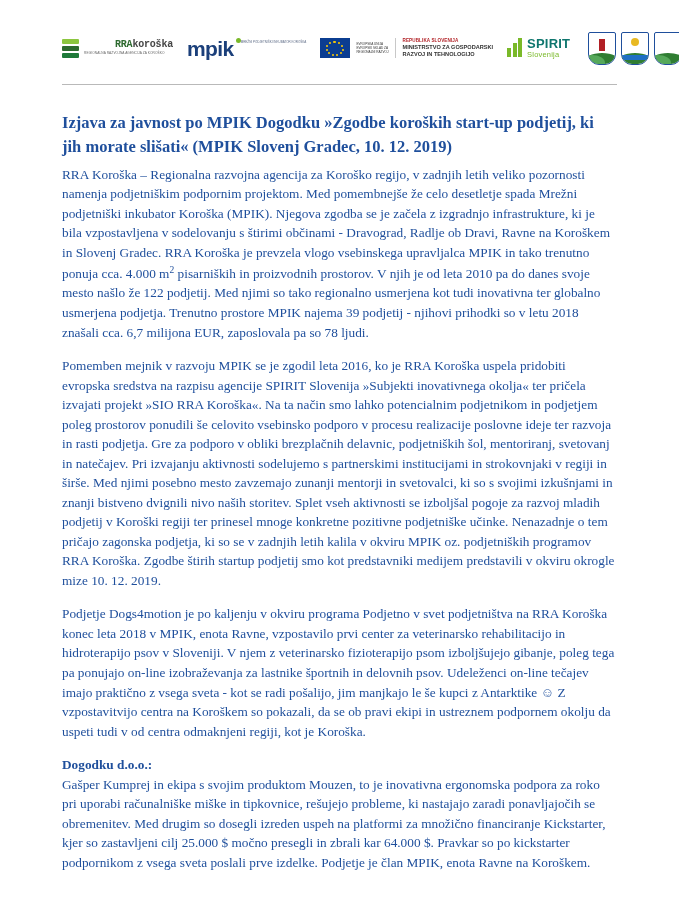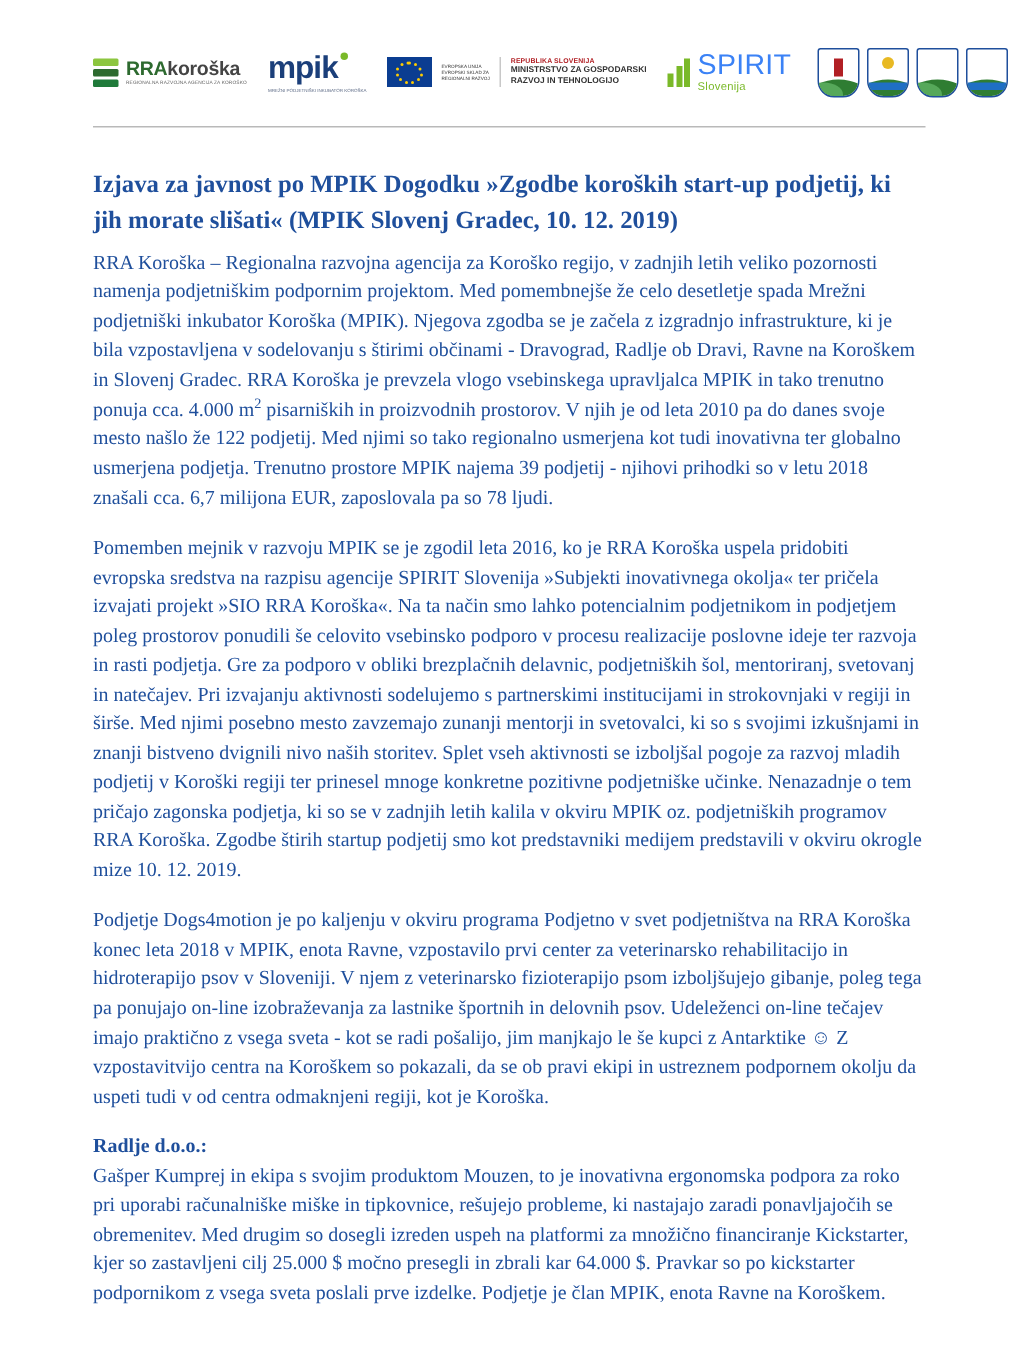--- a/index.html
+++ b/index.html
@@ -42,38 +42,39 @@
   .rra-mark {
     display: flex;
     flex-direction: column;
     gap: 2px;
   }
   .rra-mark .bar {
     width: 17px; height: 5px; border-radius: 1px;
   }
   .rra-text { line-height: 1; }
   .rra-title {
-    font-family: Liberation Sans, sans-serif;
-    font-size: 13px;
+    font-family: Liberation Mono, monospace;
+    font-size: 10px;
     font-weight: bold;
     letter-spacing: -0.2px;
+    margin-left: 31px;
   }
   .rra-title .dark { color: #2d6a2f; }
   .rra-title .grey { color: #444; }
   .rra-sub {
     font-family: "Liberation Sans", sans-serif;
     font-size: 3.2px;
     color: #666;
     letter-spacing: 0.1px;
     margin-top: 2px;
     white-space: nowrap;
   }
 
   
-  .logo-mpik { flex-direction: column; align-items: flex-start; }
+  .logo-mpik { align-items: flex-start; }
   .mpik-row { display: flex; align-items: baseline; }
   .mpik-word {
     font-family: "Liberation Sans", sans-serif;
     font-size: 21px;
     font-weight: bold;
     color: #1b3f7a;
     letter-spacing: -0.6px;
     line-height: 1;
   }
   .mpik-dot {
@@ -113,21 +114,21 @@
   .ministry .m2 { font-size: 5.6px; color: #333; font-weight: bold; }
   .ministry .m3 { font-size: 5.6px; color: #333; font-weight: bold; }
 
   
   .logo-spirit { gap: 5px; }
   .spirit-mark { display: flex; align-items: flex-end; gap: 1.5px; }
   .spirit-mark i { display: block; width: 4px; background: #7ab929; }
   .spirit-text { line-height: 1.05; }
   .spirit-name {
     font-family: "Liberation Sans", sans-serif;
-    font-size: 19px; font-weight: normal; color: #3b82f6; letter-spacing: .2px;
+    font-size: 13px; font-weight: bold; color: #0f766e; letter-spacing: .2px;
   }
   .spirit-sub {
     font-family: "Liberation Sans", sans-serif;
     font-size: 7.5px; color: #7ab929; letter-spacing: .2px;
   }
 
   
   .crests { display: flex; gap: 5px; margin-left: 4px; }
   .crest {
     width: 26px; height: 31px;
@@ -283,16 +284,16 @@
   <div class="divider"></div>
 
   <h1 class="doc-title">Izjava za javnost po MPIK Dogodku »Zgodbe koroških start-up podjetij, ki jih morate slišati« (MPIK Slovenj Gradec, 10. 12. 2019)</h1>
 
   <p class="body"><span>RRA Koroška – Regionalna razvojna agencija za Koroško regijo, v zadnjih letih veliko pozornosti namenja podjetniškim podpornim projektom. Med pomembnejše že celo desetletje spada Mrežni podjetniški inkubator Koroška (MPIK). Njegova zgodba se je začela z izgradnjo infrastrukture, ki je bila vzpostavljena v sodelovanju s štirimi občinami - Dravograd, Radlje ob Dravi, Ravne na Koroškem in Slovenj Gradec. RRA Koroška je prevzela vlogo vsebinskega upravljalca MPIK in tako trenutno ponuja cca. 4.000 m</span><sup>2</sup><span> pisarniških in proizvodnih prostorov. V njih je od leta 2010 pa do danes svoje mesto našlo že 122 podjetij. Med njimi so tako regionalno usmerjena kot tudi inovativna ter globalno usmerjena podjetja. Trenutno prostore MPIK najema 39 podjetij - njihovi prihodki so v letu 2018 znašali cca. 6,7 milijona EUR, zaposlovala pa so 78 ljudi.</span></p>
 
   <p class="body">Pomemben mejnik v razvoju MPIK se je zgodil leta 2016, ko je RRA Koroška uspela pridobiti evropska sredstva na razpisu agencije SPIRIT Slovenija »Subjekti inovativnega okolja« ter pričela izvajati projekt »SIO RRA Koroška«. Na ta način smo lahko potencialnim podjetnikom in podjetjem poleg prostorov ponudili še celovito vsebinsko podporo v procesu realizacije poslovne ideje ter razvoja in rasti podjetja. Gre za podporo v obliki brezplačnih delavnic, podjetniških šol, mentoriranj, svetovanj in natečajev. Pri izvajanju aktivnosti sodelujemo s partnerskimi institucijami in strokovnjaki v regiji in širše. Med njimi posebno mesto zavzemajo zunanji mentorji in svetovalci, ki so s svojimi izkušnjami in znanji bistveno dvignili  nivo naših storitev. Splet vseh aktivnosti se izboljšal pogoje za razvoj mladih podjetij v Koroški regiji ter prinesel mnoge konkretne pozitivne podjetniške učinke. Nenazadnje o tem pričajo zagonska podjetja, ki so se v zadnjih letih kalila v okviru MPIK oz. podjetniških programov RRA Koroška. Zgodbe štirih startup podjetij smo kot predstavniki medijem predstavili v okviru okrogle mize 10. 12. 2019.</p>
 
   <p class="body">Podjetje Dogs4motion je po kaljenju v okviru programa Podjetno v svet podjetništva na RRA Koroška konec leta 2018 v MPIK, enota Ravne, vzpostavilo prvi center za veterinarsko rehabilitacijo in hidroterapijo psov v Sloveniji. V njem z veterinarsko fizioterapijo psom izboljšujejo gibanje, poleg tega pa ponujajo on-line izobraževanja za lastnike športnih in delovnih psov. Udeleženci on-line tečajev imajo praktično z vsega sveta - kot se radi pošalijo, jim manjkajo le še kupci z Antarktike ☺ Z vzpostavitvijo centra na Koroškem so pokazali, da se ob pravi ekipi in ustreznem podpornem okolju da uspeti tudi v od centra odmaknjeni regiji, kot je Koroška.</p>
 
-  <p class="sub-head">Radlje d.o.o.:</p>
+  <p class="sub-head">Dogodku d.o.o.:</p>
   <p class="body">Gašper Kumprej in ekipa s svojim produktom Mouzen, to je inovativna ergonomska podpora za roko pri uporabi računalniške miške in tipkovnice, rešujejo probleme, ki nastajajo zaradi ponavljajočih se obremenitev. Med drugim so dosegli izreden uspeh na platformi za množično financiranje Kickstarter, kjer so zastavljeni cilj 25.000 $ močno presegli in zbrali kar 64.000 $. Pravkar so po kickstarter podpornikom z vsega sveta poslali prve izdelke. Podjetje je član MPIK, enota Ravne na Koroškem.</p>
 
 </div>
 
 </body></html>

